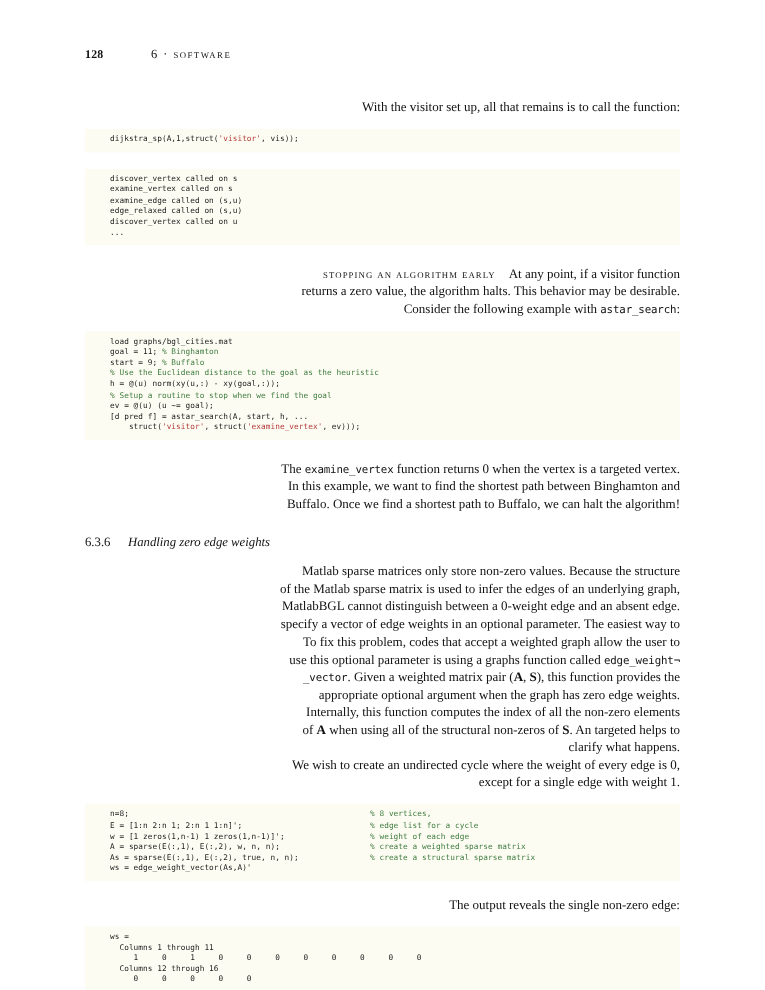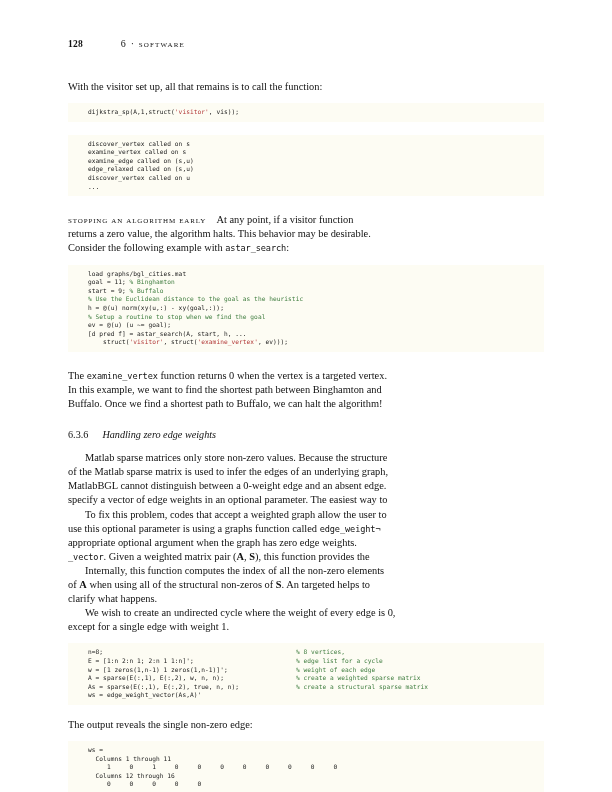--- a/index.html
+++ b/index.html
@@ -52,21 +52,21 @@
     position: absolute;
     left: 68px;
     top: 80px;
     width: 476px;
   }
 
   p.body {
     margin: 0 0 0 0;
     font-size: 10.4px;
     line-height: 14.1px;
-    text-align: left;
+    text-align: right;
     color: #111;
     font-family: "Liberation Serif", serif;
   }
   p.body + p.body { margin-top: 0px; }
   p.indent { text-indent: 17px; }
 
   .tt {
     font-family: "DejaVu Sans Mono", monospace;
     font-size: 8.6px;
     letter-spacing: -0.1px;
@@ -159,22 +159,22 @@
 
     <div class="gap-s"></div>
 
     <p class="body indent">Matlab sparse matrices only store non-zero values. Because the structure</p>
     <p class="body">of the Matlab sparse matrix is used to infer the edges of an underlying graph,</p>
     <p class="body">MatlabBGL cannot distinguish between a 0-weight edge and an absent edge.</p>
 
     <p class="body">specify a vector of edge weights in an optional parameter. The easiest way to</p>
     <p class="body indent">To fix this problem, codes that accept a weighted graph allow the user to</p>
     <p class="body"><span>use this optional parameter is using a graphs function called </span><span class="tt">edge_weight¬</span></p>
+    <p class="body"><span class="tt">_vector</span><span>. Given a weighted matrix pair (</span><span class="bf">A</span><span>, </span><span class="bf">S</span><span>), this function provides the</span></p>
     <p class="body">appropriate optional argument when the graph has zero edge weights.</p>
-    <p class="body"><span class="tt">_vector</span><span>. Given a weighted matrix pair (</span><span class="bf">A</span><span>, </span><span class="bf">S</span><span>), this function provides the</span></p>
 
     <p class="body indent">Internally, this function computes the index of all the non-zero elements</p>
     <p class="body"><span>of </span><span class="bf">A</span><span> when using all of the structural non-zeros of </span><span class="bf">S</span><span>.  An targeted helps to</span></p>
     <p class="body">clarify what happens.</p>
 
     <p class="body indent">We wish to create an undirected cycle where the weight of every edge is 0,</p>
     <p class="body">except for a single edge with weight 1.</p>
 
     <div class="gap-s"></div>
 

